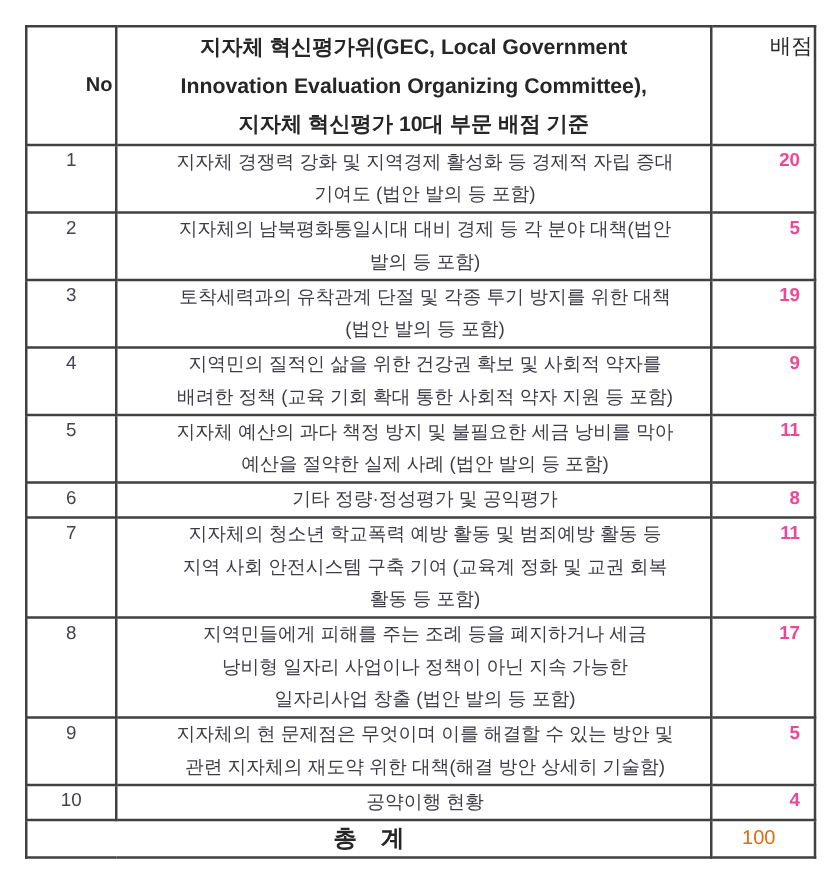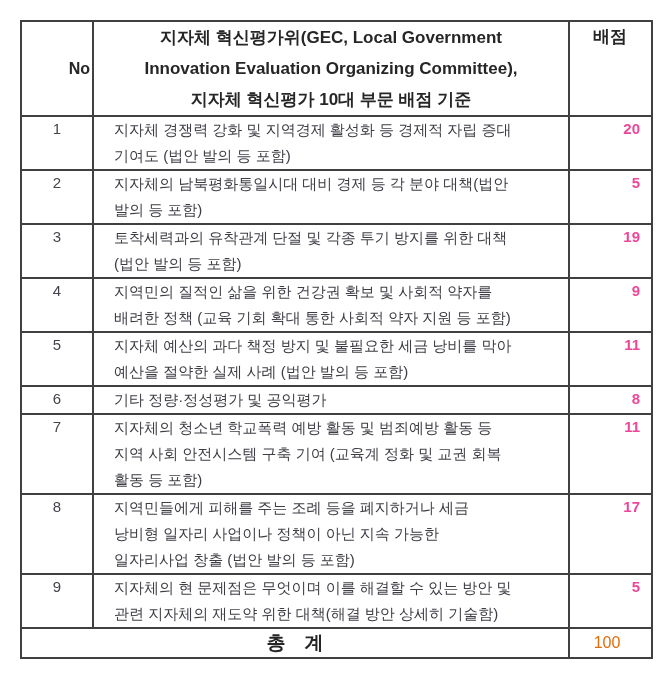--- a/index.html
+++ b/index.html
@@ -18,31 +18,31 @@
     text-align: right; vertical-align: middle; font-weight: bold;
     font-size: 16px; color: #262626; padding: 0 2px 0 0;
   }
   td.title-h {
     text-align: center; vertical-align: middle; font-weight: bold;
     font-size: 17px; color: #262626; line-height: 31px; white-space: pre-line;
     padding: 0 2px;
     border-radius: 27px;
   }
   td.score-h {
-    text-align: center; vertical-align: top; font-weight: bold;
+    text-align: right; vertical-align: top; font-weight: normal;
     font-size: 17px; color: #262626; padding: 3px 1px 0 0;
   }
 
   
   td.num {
     text-align: center; vertical-align: top; font-size: 15px;
     color: #44444c; padding: 3px 0 0 0;
   }
   td.crit {
-    text-align: left; vertical-align: top; font-size: 15px;
+    text-align: center; vertical-align: top; font-size: 15px;
     color: #3d3d45; line-height: 26px; padding: 0 2px 0 20px;
     white-space: pre-line;
   }
   td.score {
     text-align: right; vertical-align: top; font-size: 15px;
     font-weight: bold; color: #ec4899; padding: 3px 11px 0 0;
   }
 
   
   td.total-label {
@@ -121,20 +121,25 @@
 낭비형 일자리 사업이나 정책이 아닌 지속 가능한
 일자리사업 창출 (법안 발의 등 포함)</td>
         <td class="score">17</td>
       </tr>
       <tr style="height:52px">
         <td class="num">9</td>
         <td class="crit">지자체의 현 문제점은 무엇이며 이를 해결할 수 있는 방안 및
 관련 지자체의 재도약 위한 대책(해결 방안 상세히 기술함)</td>
         <td class="score">5</td>
       </tr>
+      <tr style="height:26px">
+        <td class="num">10</td>
+        <td class="crit">공약이행 현황</td>
+        <td class="score">4</td>
+      </tr>
 
       <tr style="height:27px">
         <td class="total-label" colspan="2">총 계</td>
         <td class="total-value">100</td>
       </tr>
     </tbody>
   </table>
 </div>
 
 </body></html>

